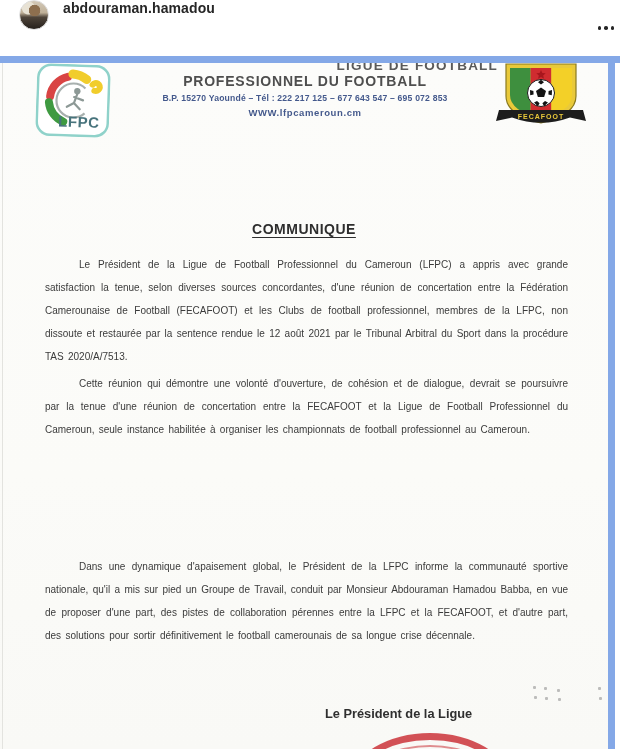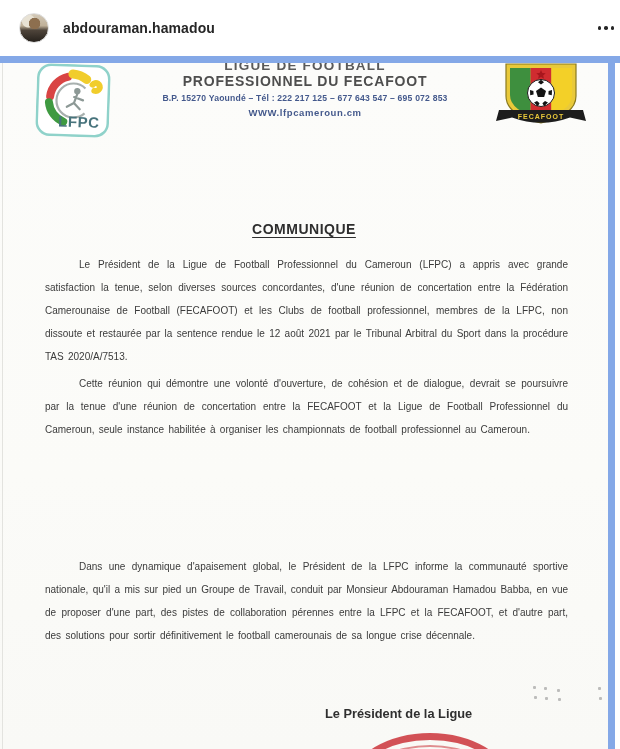--- a/index.html
+++ b/index.html
@@ -6,21 +6,21 @@
   html,body { width:620px; height:749px; }
   body {
     font-family:"Liberation Sans", sans-serif;
     background:#ffffff;
     position:relative;
     overflow:hidden;
   }
   
   .post-header {
     position:absolute; top:0; left:0; width:620px; height:56px;
-    background:#fff; display:flex; align-items:center; padding:0 4px 0 19px;
+    background:#fff; display:flex; padding:0 4px 0 19px;
   }
   .avatar {
     width:30px; height:30px; border-radius:50%; flex:0 0 30px;
     background:
       radial-gradient(circle at 52% 34%, #8d6f4f 0 5.5px, rgba(0,0,0,0) 6px),
       radial-gradient(circle at 30% 25%, #e8e2d4 0 6px, rgba(0,0,0,0) 7px),
       linear-gradient(180deg,#d3c9b8 0%,#bfb098 42%,#4e443a 58%,#26211c 100%);
     border:1px solid #e0e0e0;
   }
   .username { margin-left:14px; font-size:14px; font-weight:bold; color:#262626; letter-spacing:.1px; }
@@ -34,21 +34,21 @@
     position:absolute; top:63px; left:0; width:608px; height:686px;
     background:linear-gradient(180deg,#fcfcfa 0%, #fbfbf8 60%, #f9f9f6 100%);
     overflow:hidden;
   }
   .paper-left-edge { position:absolute; top:0; left:2px; width:1px; height:100%; background:#e3e3df; }
   
   .lfpc-logo { position:absolute; left:36px; top:1px; width:74px; height:73px; transform:rotate(2deg); }
   .fecafoot-logo { position:absolute; left:486px; top:-3px; width:110px; height:70px; }
   .lh-center { position:absolute; left:112px; top:0; width:386px; text-align:center; }
   .lh-clip { height:10px; overflow:hidden; }
-  .lh-line1 { display:block; margin-top:-5px; font-size:13.5px; line-height:15px; font-weight:bold; color:#5a5a5a; letter-spacing:1.2px; }
+  .lh-line1 { display:block; margin-top:-5px; font-size:13.5px; line-height:15px; font-weight:bold; color:#5a5a5a; letter-spacing:1.2px;text-align:right; }
   .lh-line2 { margin-top:0px; font-size:14px; font-weight:bold; color:#4e4e4e; letter-spacing:.8px; }
   .lh-address { margin-top:4px; font-size:8.6px; font-weight:bold; color:#44598c; letter-spacing:.2px; }
   .lh-site { margin-top:4px; font-size:9.5px; font-weight:bold; color:#44598c; letter-spacing:.6px;text-align:center; }
   
   .doc-title {
     position:absolute; top:158px; left:0; width:100%; text-align:center;
     font-size:14px; font-weight:bold; color:#2e2e2e; letter-spacing:.5px;
     text-decoration:underline; text-underline-offset:3px;
   }
   .para {
@@ -102,21 +102,21 @@
     <path d="M49,24 A17,17 0 1,0 49,49" stroke="#a8b0ae" stroke-width="2.2" fill="none"></path>
     <circle cx="41" cy="27" r="3.2" fill="#8d9996"></circle>
     <path d="M41,30 L38,39 M38,39 L31,43 M38,39 L44,45 M38,33 L47,36" stroke="#8d9996" stroke-width="2.2" fill="none" stroke-linecap="round"></path>
     <text x="23" y="63" font-family="Liberation Sans, sans-serif" font-size="15" font-weight="bold" fill="#47737c" letter-spacing="0.5">LFPC</text>
   </svg>
 
   <div class="lh-center">
     <div class="lh-clip">
       <span class="lh-line1">LIGUE DE FOOTBALL</span>
     </div>
-    <div class="lh-line2">PROFESSIONNEL DU FECAFOOT</div>
+    <div class="lh-line2">PROFESSIONNEL DU FOOTBALL</div>
     <div class="lh-address">B.P. 15270 Yaoundé – Tél : 222 217 125 – 677 643 547 – 695 072 853</div>
     <div class="lh-site">WWW.lfpcameroun.cm</div>
   </div>
 
   <svg class="fecafoot-logo" viewBox="0 0 110 70">
     <defs>
       <clipPath id="shieldClip">
           <path d="M24,8 H86 V35 Q86,51 55,58.5 Q24,51 24,35 Z"></path>
         </clipPath>
     </defs>

